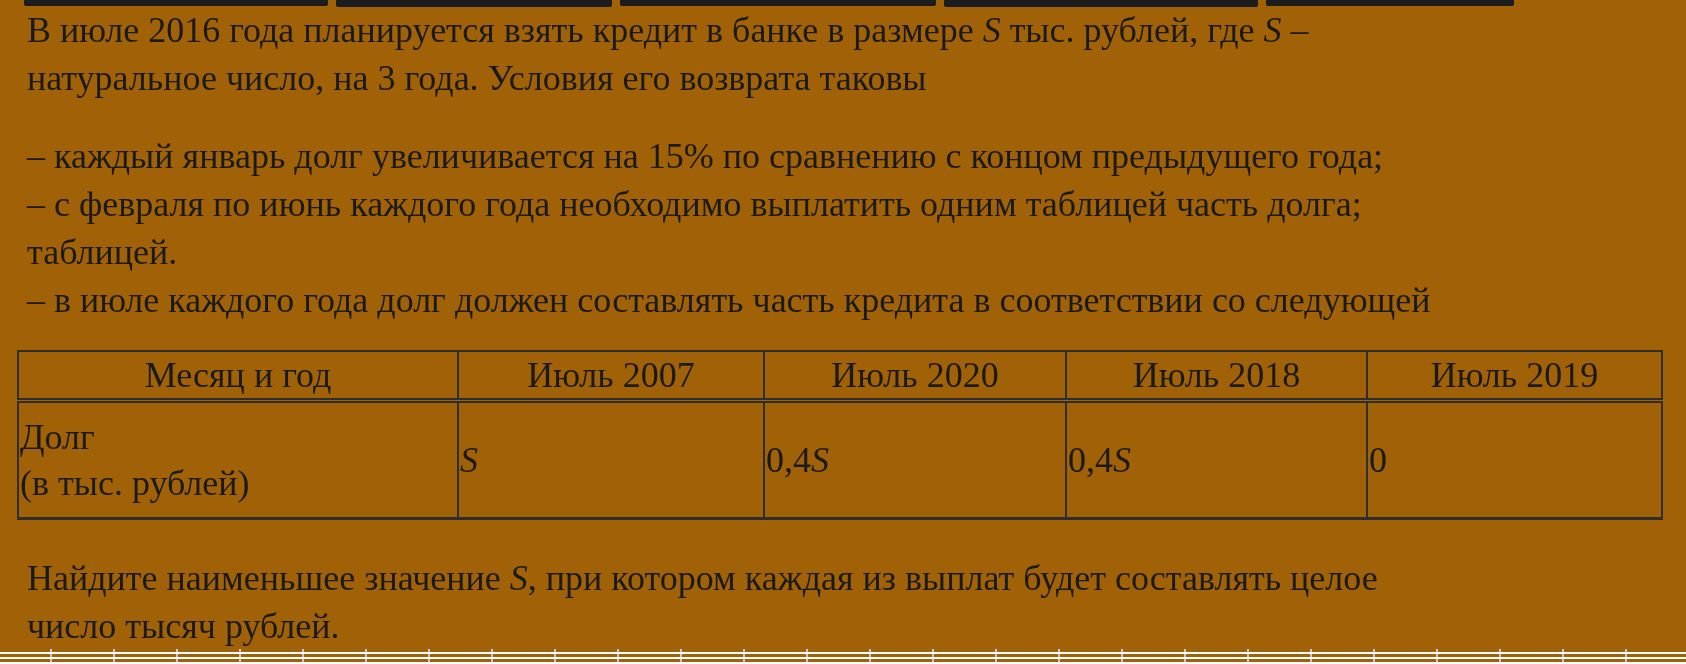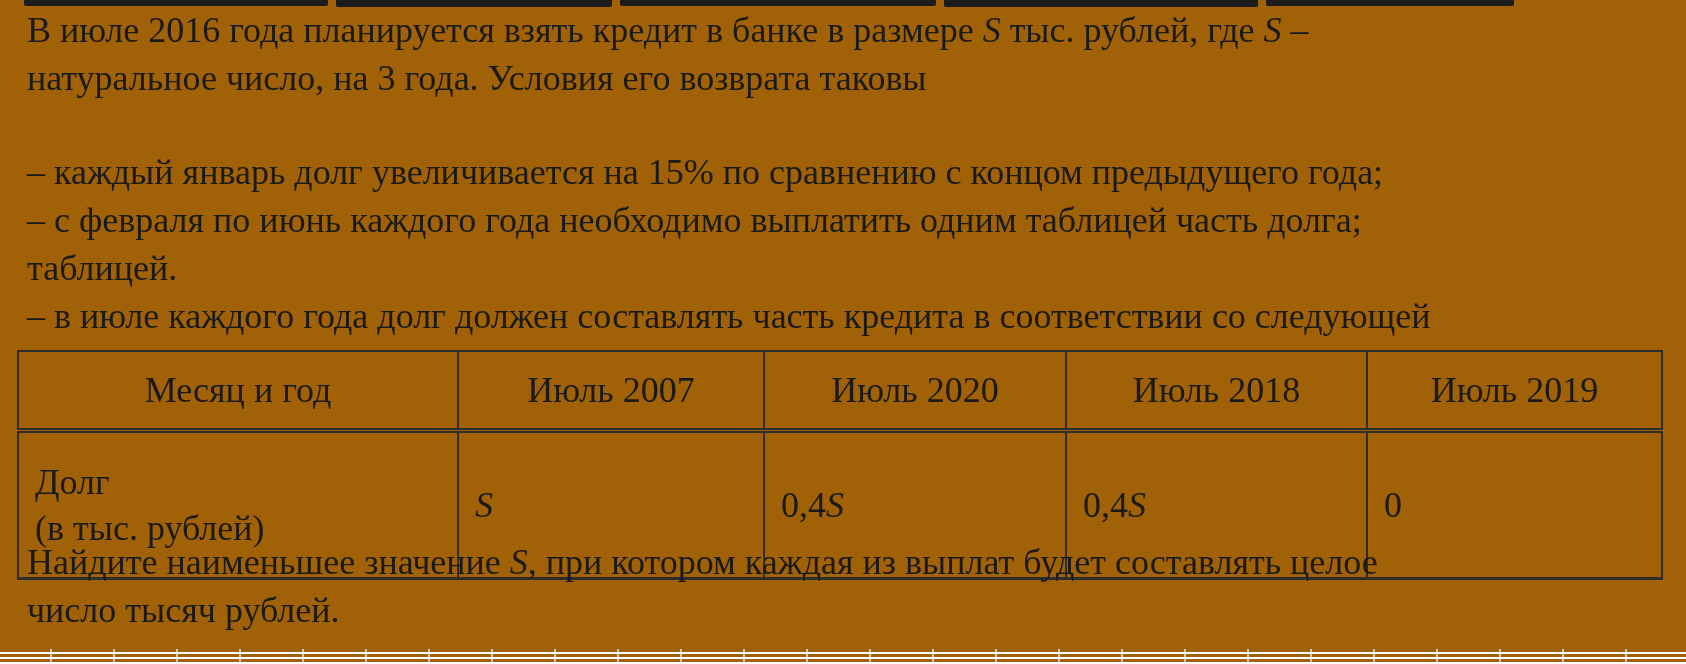--- a/index.html
+++ b/index.html
@@ -22,36 +22,36 @@
     position: absolute; top: 0; height: 6px;
     background: #1c1c1c; border-radius: 0 0 2px 2px;
   }
   .seg.s1 { left:  24px; width: 304px; }
   .seg.s2 { left: 336px; width: 276px; height: 7px; }
   .seg.s3 { left: 620px; width: 316px; }
   .seg.s4 { left: 944px; width: 314px; height: 7px; }
   .seg.s5 { left: 1266px; width: 248px; }
 
   .intro      { position: absolute; left: 27px; top: 6px; }
-  .conditions { position: absolute; left: 27px; top: 132px; margin-top: 16px; }
-  .question   { position: absolute; left: 27px; top: 538px; }
+  .conditions { position: absolute; left: 27px; top: 132px; }
+  .question   { position: absolute; left: 27px; top: 554px; }
 
   table.debt-table {
     position: absolute;
     left: 17px; top: 350px;
     width: 1644px;
     border-collapse: collapse;
     table-layout: fixed;
     font-size: 36px;
     color: #1a1a1a;
   }
   .debt-table th, .debt-table td {
     border: 2px solid #2e2e2e;
     vertical-align: middle;
-    padding: 16px;
+    padding: 1px;
     font-weight: normal;
   }
   .debt-table thead th {
     height: 44px;
     border-bottom: 5px double #2e2e2e;
   }
   .debt-table tbody td { height: 112px; }
   .debt-table { border: 2px solid #2e2e2e; }
   .debt-table tbody td { border-bottom: 3px solid #2e2e2e; }
   .row-label .lbl-line { line-height: 46px; white-space: nowrap; }

